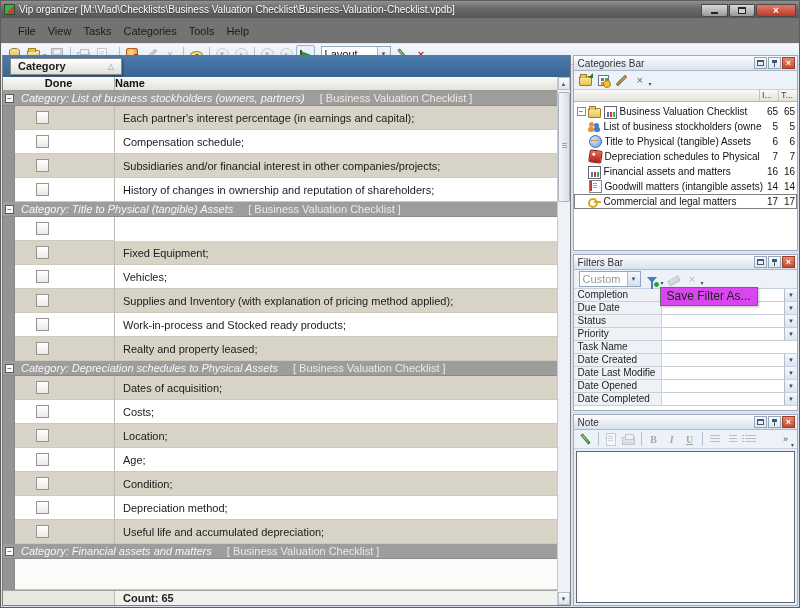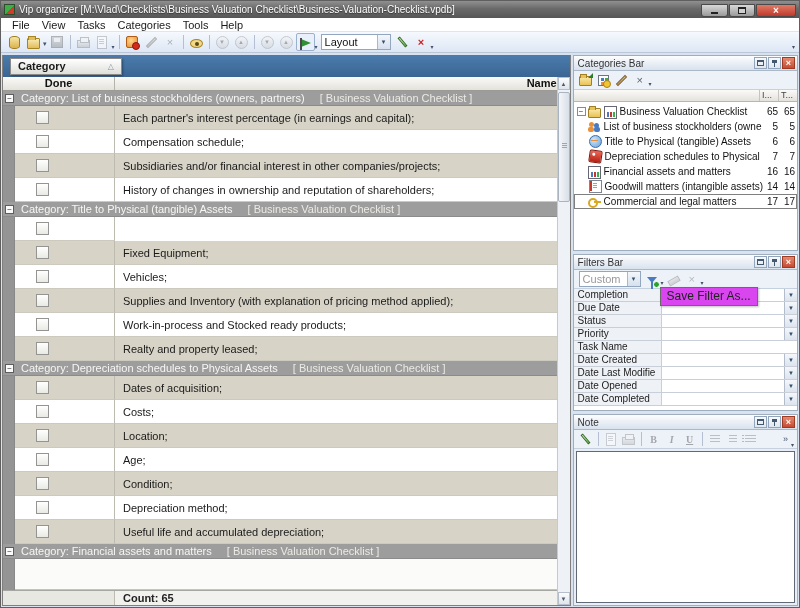--- a/index.html
+++ b/index.html
@@ -11,21 +11,21 @@
   .app-icon { width:11px; height:11px; background:linear-gradient(135deg,#3fae49 55%,#d23c2e 55%); border:1px solid #2c4d2c; margin-right:4px; flex:none; }
   .title-text { color:#fff; font-size:10px; white-space:nowrap; overflow:hidden; flex:1; text-shadow:0 1px 1px #333; }
   .caption-buttons { display:flex; margin:1px 3px 0 4px; }
   .cap-btn { height:13px; border:1px solid #4a4a4a; border-radius:0 0 3px 3px; background:linear-gradient(#d8d8d8,#9a9a9a); display:flex; align-items:center; justify-content:center; margin-left:1px; font-size:9px; color:#222; }
   .cap-btn.min { width:27px; } .cap-btn.max { width:26px; }
   .cap-btn.close { width:40px; background:linear-gradient(#e07b66,#c0392b); color:#fff; font-weight:bold; font-size:10px; }
   .glyph-min { width:7px; height:2px; background:#222; margin-top:5px; }
   .glyph-max { width:8px; height:7px; border:1px solid #222; border-top-width:2px; background:#cfcfcf; }
 
   
-  .menubar { height:14px; background:#ffffff; border-bottom:1px solid #dfe5ee; display:flex; align-items:center; padding-left:5px; font-size:11px; color:#1a1a1a; }
+  .menubar { height:26px; background:#737373; border-bottom:1px solid #dfe5ee; display:flex; align-items:center; padding-left:11px; font-size:11px; color:#1a1a1a; }
   .menu-item { padding:0 6px; height:14px; line-height:14px; }
   .toolbar { height:21px; background:linear-gradient(#f6f9fd,#dde7f5); border-bottom:1px solid #b9c6d8; display:flex; align-items:center; padding-left:4px; }
   .tbtn { width:19px; height:18px; display:flex; align-items:center; justify-content:center; border:1px solid transparent; border-radius:2px; flex:none; }
   .tbtn.dis { opacity:.45; filter:grayscale(.8); }
   .tb-sep { width:1px; height:14px; background:#b4c0d2; margin:0 3px; flex:none; }
   .dd { font-size:7px; color:#44536a; margin:4px 1px 0 0; flex:none; }
   .dd.tiny { font-size:6px; align-self:flex-end; margin-bottom:2px; }
   .combo { width:70px; height:16px; background:#fff; border:1px solid #93a6bf; display:flex; align-items:center; font-size:11px; margin:0 2px; flex:none; }
   .combo .cval { flex:1; padding-left:3px; overflow:hidden; white-space:nowrap; color:#111; }
   .combo .cbtn { width:13px; height:100%; background:linear-gradient(#f4f7fb,#d6e0ee); border-left:1px solid #a9b8cc; font-size:7px; color:#33506e; display:flex; align-items:center; justify-content:center; }
@@ -55,25 +55,25 @@
   .glyx.gray { color:#5a6470; font-weight:normal; }
 
   
   .content { position:absolute; top:54px; left:1px; right:1px; bottom:1px; display:flex; }
   .main-list { width:629px; background:#fff; border:1px solid #7f7f7f; border-top:none; display:flex; flex-direction:column; position:relative; }
   .group-bar { height:22px; background:linear-gradient(#4b7cad,#3a6593); display:flex; align-items:center; padding-left:7px; flex:none; }
   .group-btn { height:17px; padding:0 7px; background:linear-gradient(#ffffff,#dededa); border:1px solid #8a8a8a; box-shadow:1px 1px 2px rgba(0,0,0,.35); display:flex; align-items:center; font-size:11px; font-weight:bold; color:#1a1a1a;gap:36px; }
   .sort-asc { font-size:8px; color:#8a98a8; margin-left:6px; font-weight:normal; }
   .cols { height:14px; background:linear-gradient(#fafaf8,#e4e2db); border-bottom:1px solid #9c9a92; display:flex; font-size:11px; font-weight:bold; color:#111; flex:none; margin-right:13px; }
   .col-done { width:112px; text-align:center; line-height:13px; border-right:1px solid #b5b3aa; }
-  .col-name { flex:1; text-align:right; line-height:13px; }
+  .col-name { flex:1; text-align:left; line-height:13px; }
   .rows { flex:1; display:flex; flex-direction:column; margin-right:13px; overflow:hidden; }
   .ghead { height:15px; background:#9d9d9d; border-bottom:1px solid #8b8b8b; display:flex; align-items:center; flex:none; font-size:11px; }
   .colbox { width:9px; height:9px; background:#fbfbfb; border:1px solid #5d5d5d; margin-left:2px; font-size:8px; line-height:7px; text-align:center; color:#333; flex:none; }
-  .glabel { color:#f6f6f4; margin-left:7px; white-space:nowrap; }
+  .glabel { color:#f6f6f4; margin-left:7px; white-space:nowrap;font-style:italic; }
   .gtag { color:#eceae4; margin-left:15px; white-space:nowrap; }
   .trow { height:24px; display:flex; flex:none; }
   .gut { width:12px; background:#949494; border-right:1px solid #888; flex:none; }
   .done-cell { width:100px; border-right:1px solid #bdbab0; border-bottom:1px solid #ccc9bf; display:flex; align-items:center; flex:none; }
   .name-cell { flex:1; border-bottom:1px solid #ccc9bf; font-size:11px; color:#1a1a1a; display:flex; align-items:center; padding-left:8px; white-space:nowrap; overflow:hidden; }
   .trow.rw .done-cell, .trow.rw .name-cell { background:#ffffff; }
   .trow.rb .done-cell, .trow.rb .name-cell { background:#d7d3c7; }
   .cb { width:13px; height:13px; margin-left:21px; background:linear-gradient(#ffffff,#e9e9e5); border:1px solid #949492; flex:none; }
   .part-row { flex:1; display:flex; }
   .part-row .gut { border-bottom:none; }

